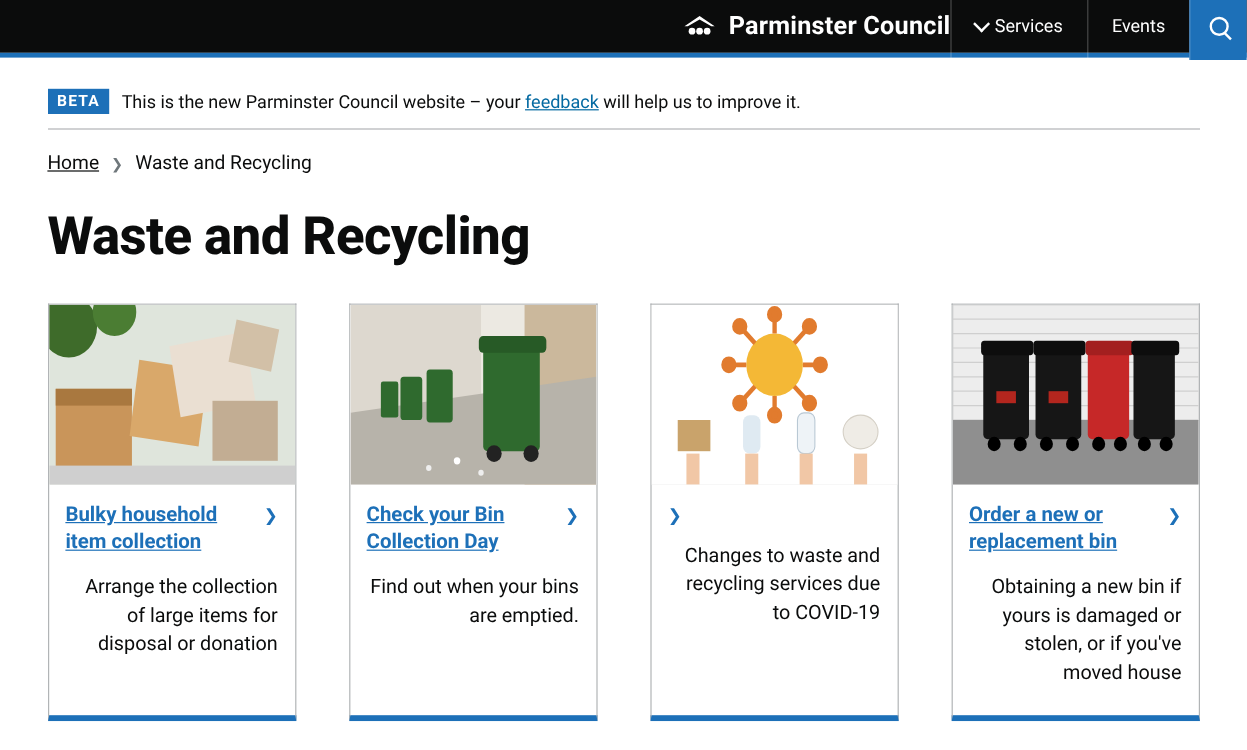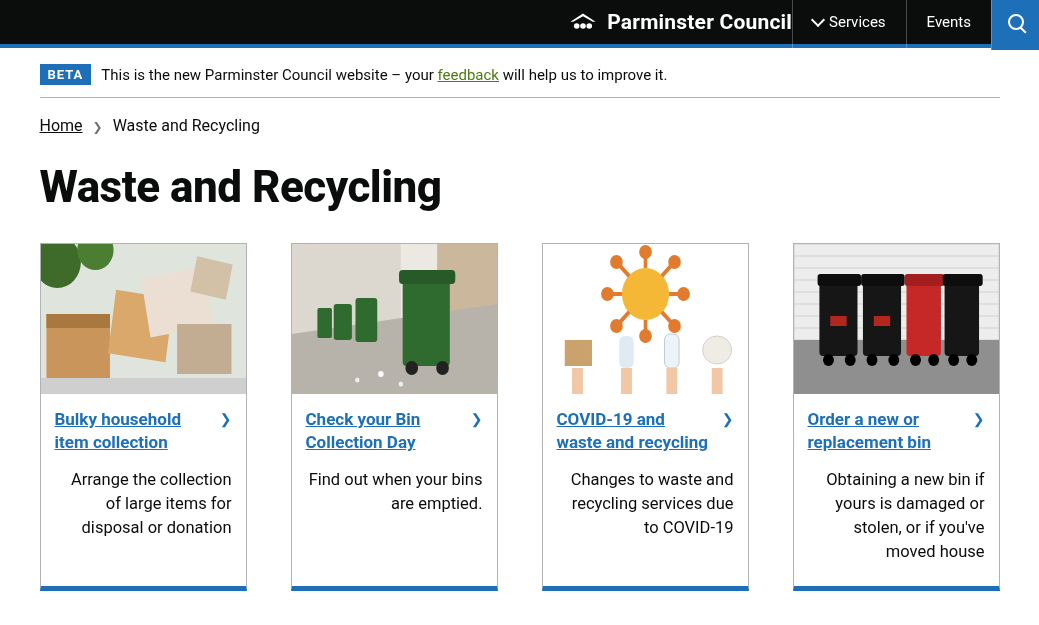--- a/index.html
+++ b/index.html
@@ -16,24 +16,24 @@
   .chev-down { width:10px; height:10px; transform:rotate(45deg); border-right:2px solid #fff; border-bottom:2px solid #fff; margin-top:-4px; }
   .search-icon { width:16px; height:16px; border:2px solid #fff; border-radius:50%; position:relative; }
   .search-icon::after { content:""; position:absolute; width:8px; height:2px; background:#fff; transform:rotate(45deg); bottom:-3px; right:-5px; }
 
   
   .blue-bar { height:4px; background:#1d70b8; }
 
   .container { max-width:1012px; margin:0 auto; padding:0 26px; }
 
   
-  .beta-row { display:flex; align-items:center; gap:10px; padding:16px 0 12px; border-bottom:1px solid #b1b4b6; }
+  .beta-row { display:flex; align-items:center; gap:10px; padding:26px 0 12px; border-bottom:1px solid #b1b4b6; }
   .beta-tag { background:#1d70b8; color:#fff; font-weight:700; font-size:13px; letter-spacing:1px; padding:3px 8px; }
   .beta-text { font-size:15px; color:#0b0c0c; }
-  .beta-text a { color:#4d7c0f; text-decoration:underline; }
+  .beta-text a { color:#0369a1; text-decoration:underline; }
 
   
   .breadcrumb { display:flex; align-items:center; gap:10px; padding:18px 0 6px; font-size:16px; }
   .breadcrumb a { color:#0b0c0c; text-decoration:underline; }
   .breadcrumb .sep { color:#6f777b; font-size:12px; transform:translateY(1px); }
 
   
   .page-title { font-size:44px; font-weight:800; margin:20px 0 30px; letter-spacing:-.5px; }
 
   
@@ -195,21 +195,20 @@
             <rect x="86" y="124" width="12" height="26" fill="#f1c7a6"></rect>
             <rect x="134" y="90" width="16" height="34" rx="6" fill="#eef3f7" stroke="#b9c8d4"></rect>
             <rect x="136" y="124" width="12" height="26" fill="#f1c7a6"></rect>
             <ellipse cx="192" cy="106" rx="16" ry="14" fill="#efece6" stroke="#d4cfc5"></ellipse>
             <rect x="186" y="124" width="12" height="26" fill="#f1c7a6"></rect>
           </g>
         </svg>
       </div>
       <div class="card-body">
         <div class="card-head">
-          <a class="card-title">COVID-19 and waste and recycling</a>
           <span class="card-chev">❯</span>
         </div>
         <p class="card-desc">Changes to waste and recycling services due to COVID-19</p>
       </div>
     </article>
 
     <article class="card">
       <div class="card-image img">
         <svg viewBox="0 0 226 150" preserveAspectRatio="none">
           <rect width="226" height="150" fill="#e6e6e6"></rect>

